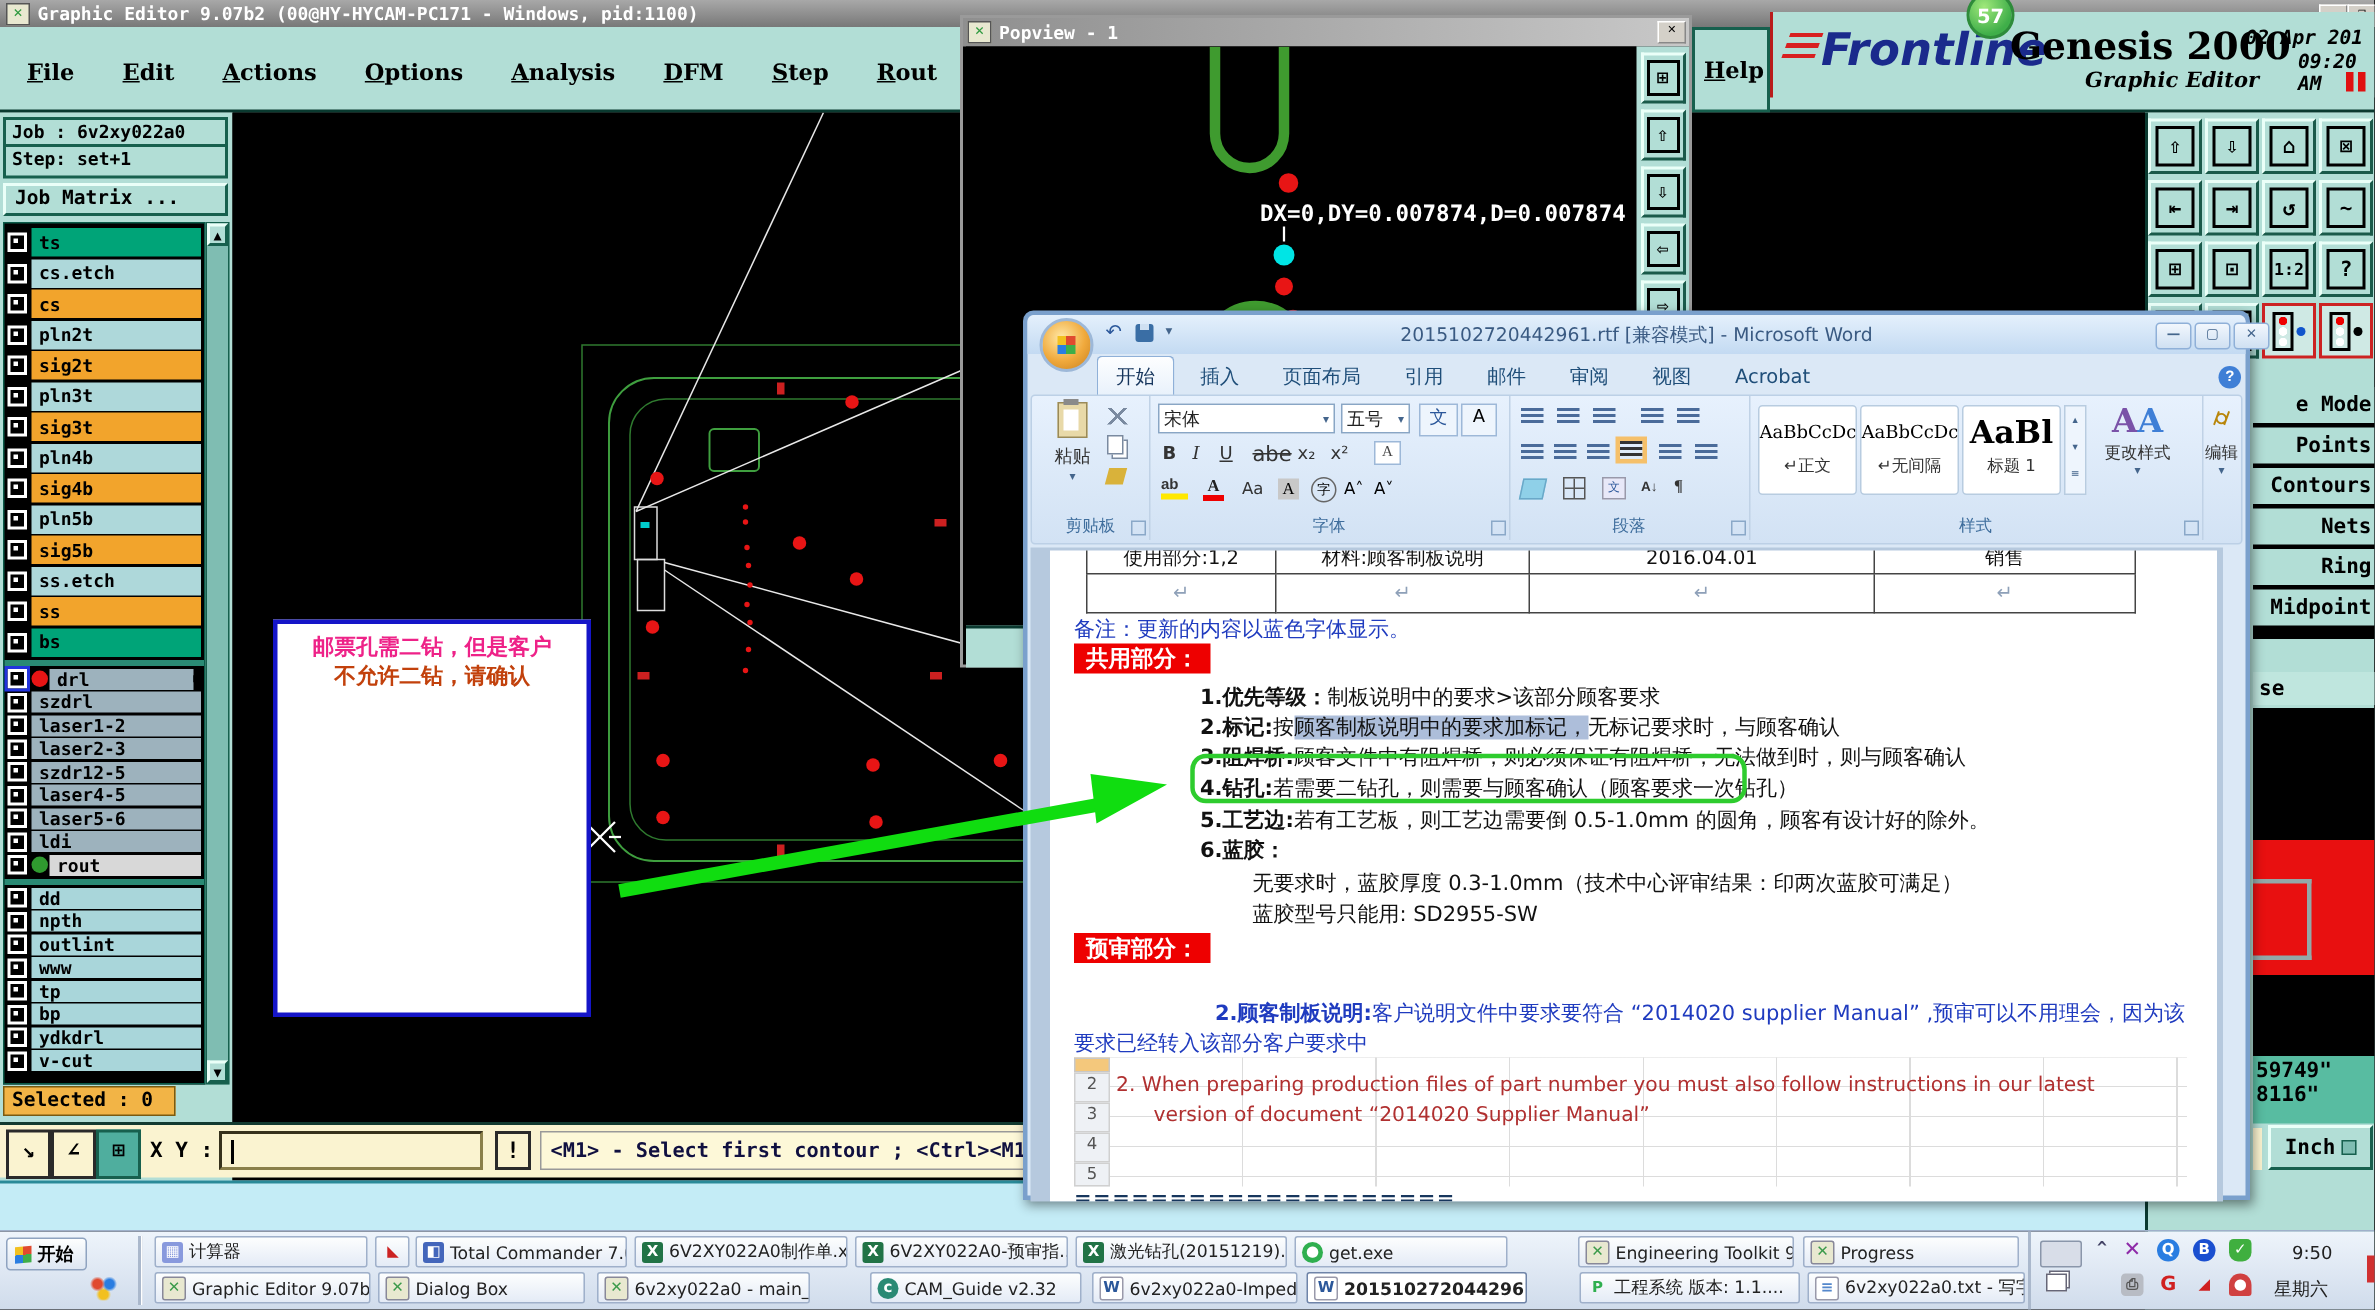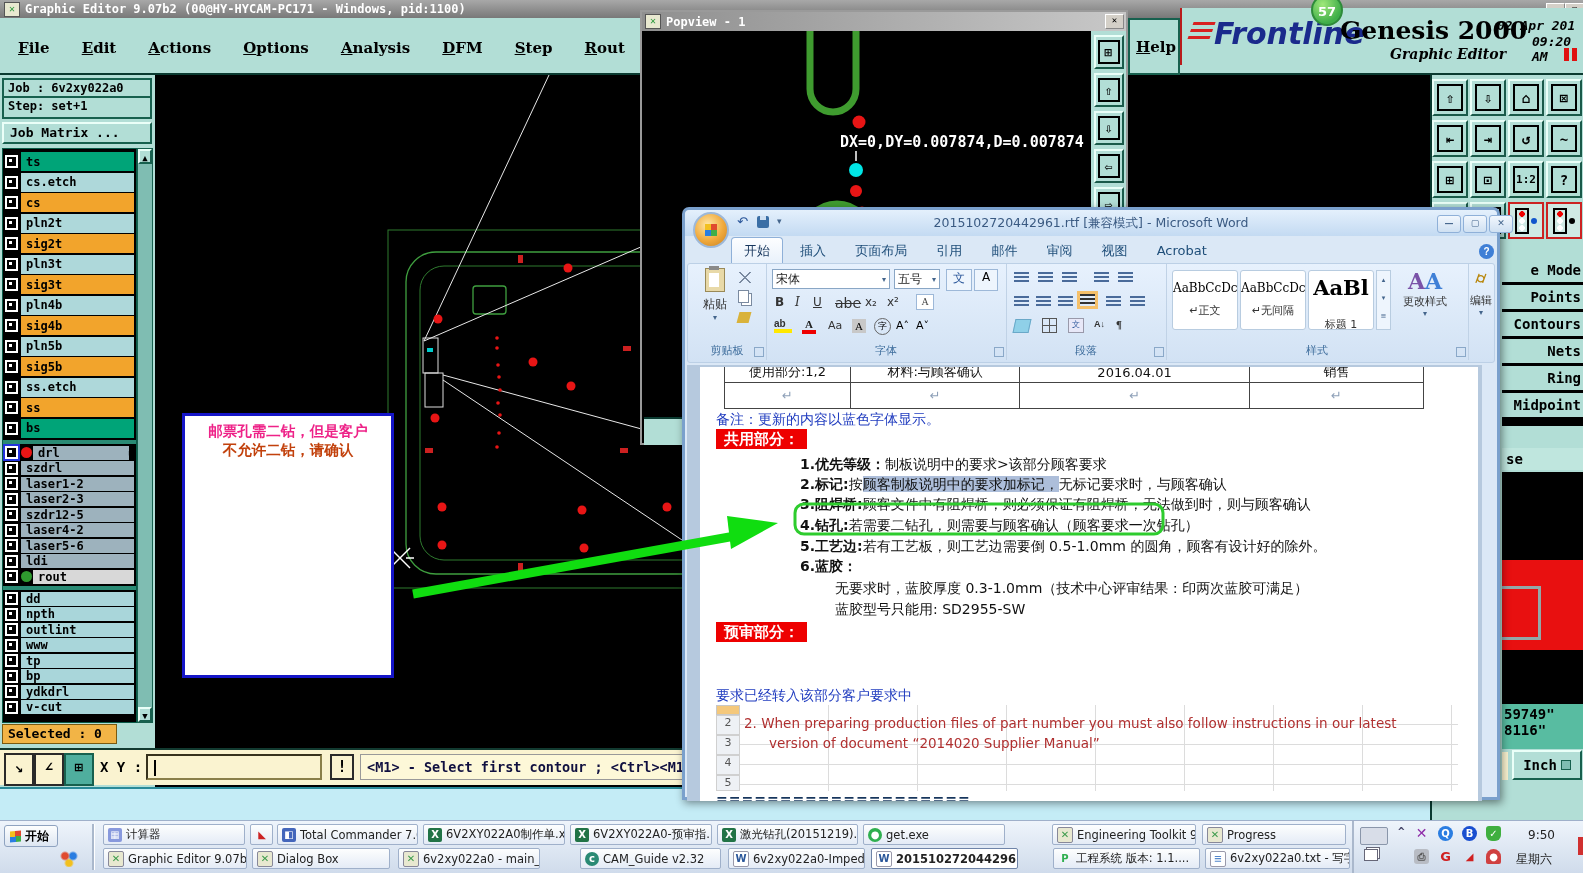--- a/index.html
+++ b/index.html
@@ -208,21 +208,21 @@
     <div class="lrow sm">
         <span class="cb"></span>
         <span class="lname lz-gr">laser2-3</span>
       </div>
     <div class="lrow sm">
         <span class="cb"></span>
         <span class="lname lz-gr">szdr12-5</span>
       </div>
     <div class="lrow sm">
         <span class="cb"></span>
-        <span class="lname lz-gr">laser4-2</span>
+        <span class="lname lz-gr">laser4-5</span>
       </div>
     <div class="lrow sm">
         <span class="cb"></span>
         <span class="lname lz-gr">laser5-6</span>
       </div>
     <div class="lrow sm">
         <span class="cb"></span>
         <span class="lname lz-gr">ldi</span>
       </div>
     <div class="lrow sm">
@@ -556,21 +556,21 @@
       <div class="stylecard" style="left:6px">
         <div style="font:12px 'DejaVu Serif',serif;margin-top:10px">AaBbCcDc</div>
         <div style="font-size:11px;color:#333;margin-top:8px">↵正文</div>
       </div>
       <div class="stylecard" style="left:74px">
         <div style="font:12px 'DejaVu Serif',serif;margin-top:10px">AaBbCcDc</div>
         <div style="font-size:11px;color:#333;margin-top:8px">↵无间隔</div>
       </div>
       <div class="stylecard" style="left:142px">
         <div style="font:bold 21px 'DejaVu Serif',serif;margin-top:4px">AaBl</div>
-        <div style="font-size:11px;color:#333;margin-top:17px">标题 1</div>
+        <div style="font-size:11px;color:#333;margin-top:3px">标题 1</div>
       </div>
       <div class="a" style="left:210px;top:6px;width:13px;height:58px;border:1px solid #b8cce0;background:#eef5fd;text-align:center;font-size:7px;color:#44658c;line-height:18px">▴<br>▾<br>≡</div>
       <div class="a" style="left:228px;top:4px;width:62px;height:66px;text-align:center">
         <div style="font:bold 22px 'DejaVu Serif',serif;color:#7a52a8">A<span style="color:#3f7fd6">A</span></div>
         <div style="font-size:11px;color:#333">更改样式</div>
         <div style="font-size:8px;color:#44658c">▾</div>
       </div>
       <div class="rglabel">样式</div>
       <span class="launcher"></span>
     </div>
@@ -584,21 +584,21 @@
     </div>
   </div>
 
   <div class="a" style="left:2px;top:155px;width:795px;height:436px;background:#b6c9de;overflow:hidden">
     <div class="a" style="left:13px;top:2px;width:778px;height:434px;background:#fff;overflow:hidden">
 
       <table style="position:absolute;left:24px;top:-6px;width:700px;border-collapse:collapse;font-size:13px;color:#111">
         <tbody>
             <tr style="height:20px">
           <td style="border:1px solid #444;text-align:center;width:125px;overflow:hidden">使用部分:1,2</td>
-          <td style="border:1px solid #444;text-align:center;width:170px">材料:与顾客确认</td>
+          <td style="border:1px solid #444;text-align:center;width:170px">材料:顾客制板说明</td>
           <td style="border:1px solid #444;text-align:center;width:230px">2016.04.01</td>
           <td style="border:1px solid #444;text-align:center;width:175px">销售</td>
         </tr>
         <tr style="height:26px;color:#8ea0b8">
           <td style="border:1px solid #444;text-align:center">↵</td>
           <td style="border:1px solid #444;text-align:center">↵</td>
           <td style="border:1px solid #444;text-align:center">↵</td>
           <td style="border:1px solid #444;text-align:center">↵</td>
         </tr>
       </tbody>
@@ -607,20 +607,21 @@
       <div class="docline" style="left:16px;top:63px"><span class="sechl">共用部分：</span></div>
       <div class="docline" style="left:100px;top:89px"><b>1.优先等级：</b><span>制板说明中的要求&gt;该部分顾客要求</span></div>
       <div class="docline" style="left:100px;top:109px"><b>2.标记:</b><span>按</span><span class="hl">顾客制板说明中的要求加标记，</span><span>无标记要求时，与顾客确认</span></div>
       <div class="docline" style="left:100px;top:129px"><b>3.阻焊桥:</b><span>顾客文件中有阻焊桥，则必须保证有阻焊桥，无法做到时，则与顾客确认</span></div>
       <div class="docline" style="left:100px;top:150px"><b>4.钻孔:</b><span>若需要二钻孔，则需要与顾客确认（顾客要求一次钻孔）</span></div>
       <div class="docline" style="left:100px;top:171px"><b>5.工艺边:</b><span>若有工艺板，则工艺边需要倒 0.5-1.0mm 的圆角，顾客有设计好的除外。</span></div>
       <div class="docline" style="left:100px;top:191px"><b>6.蓝胶：</b></div>
       <div class="docline" style="left:135px;top:213px">无要求时，蓝胶厚度 0.3-1.0mm（技术中心评审结果：印两次蓝胶可满足）</div>
       <div class="docline" style="left:135px;top:234px">蓝胶型号只能用: SD2955-SW</div>
       <div class="docline" style="left:16px;top:256px"><span class="sechl">预审部分：</span></div>
+      <div class="docline blue" style="left:110px;top:300px"><b>2.顾客制板说明:</b><span>客户说明文件中要求要符合 “2014020 supplier Manual” ,预审可以不用理会，因为该</span></div>
       <div class="docline blue" style="left:16px;top:320px">要求已经转入该部分客户要求中</div>
 
       <div class="a" style="left:16px;top:338px;width:744px;height:86px">
         <div class="a" style="left:0;top:0;width:22px;height:8px;background:#f4c87c;border:1px solid #c8c8c8"></div>
         <div class="a" style="left:0;top:10px;width:22px;height:18px;background:#eef1f5;border:1px solid #d0d0d0;text-align:center;font-size:11px;color:#555">2</div>
         <div class="a" style="left:0;top:30px;width:22px;height:18px;background:#eef1f5;border:1px solid #d0d0d0;text-align:center;font-size:11px;color:#555">3</div>
         <div class="a" style="left:0;top:50px;width:22px;height:18px;background:#eef1f5;border:1px solid #d0d0d0;text-align:center;font-size:11px;color:#555">4</div>
         <div class="a" style="left:0;top:70px;width:22px;height:14px;background:#eef1f5;border:1px solid #d0d0d0;text-align:center;font-size:11px;color:#555">5</div>
         <div class="a" style="left:24px;top:0;width:718px;height:86px;background:repeating-linear-gradient(90deg,transparent 0 88px,#dcdcdc 88px 89px),repeating-linear-gradient(transparent 0 19px,#dcdcdc 19px 20px)"></div>
         <div class="docline redtext" style="left:28px;top:10px;font-size:13.5px">2. When preparing production files of part number you must also follow instructions in our latest</div>

